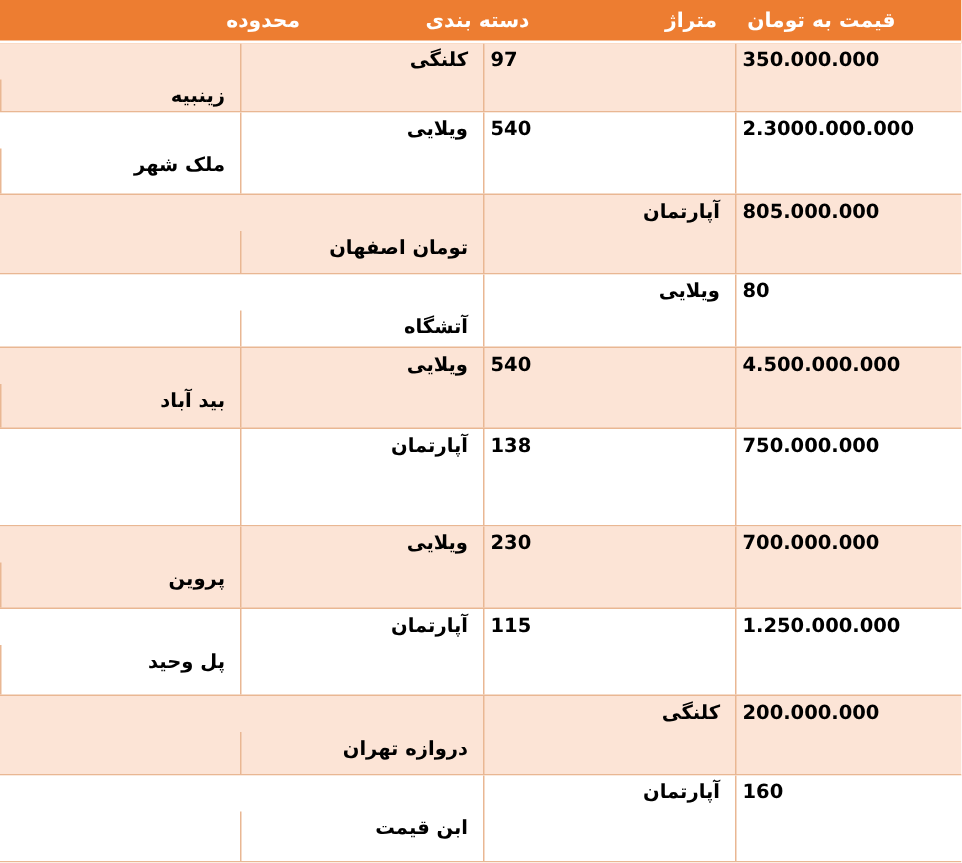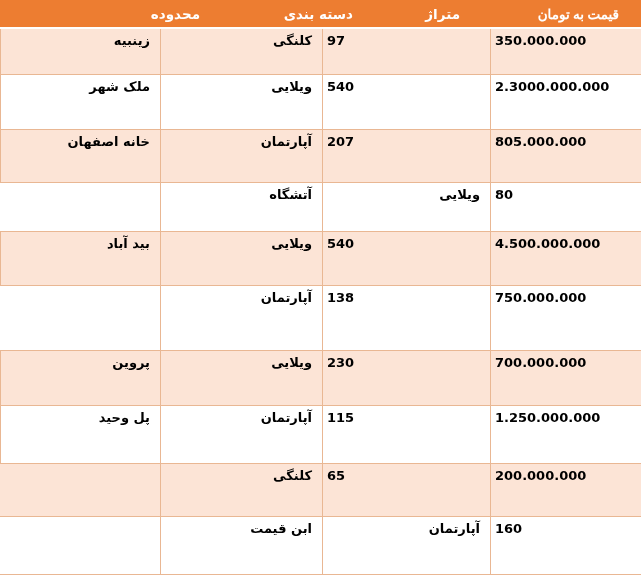--- a/index.html
+++ b/index.html
@@ -24,22 +24,22 @@
   }
   .header .hlabel{
     position:absolute;
     top:50%;
     transform:translateY(-50%);
     color:var(--header-text,#ffffff);
     font-weight:bold;
     font-size:13.5px;
     white-space:nowrap;
   }
-  .h-price{right:22px;font-family:Liberation Serif, serif;}
-  .h-size{right:181px;}
+  .h-price{right:44px;}
+  .h-size{right:163px;}
   .h-category{right:288px;}
   .h-area{right:441px;}
 
   .row{
     display:grid;
     
     grid-template-columns:151px 168px 162px 160px;
     box-sizing:border-box;
     border-bottom:1px solid var(--border,#E9B793);
   }
@@ -53,21 +53,21 @@
     direction:rtl;
     padding:4px 10px 0 4px;
     font-weight:bold;
     font-size:13px;
     color:var(--text,#000);
     overflow:hidden;
     white-space:nowrap;
   }
   
   .cell{border-left:1px solid var(--border,#E9B793);}
-  .cell.c-area{border-left:1px solid var(--border,#E9B793);} 
+  .cell.c-area{border-left:1px solid var(--border,#E9B793);margin-top:24px;} 
   .cell.c-size, .cell.c-price{direction:ltr; text-align:left;}
 </style>
 </head>
 <body style="--header-bg: #ED7D31; --header-text: #FFFFFF; --band-odd: #FCE4D6; --band-even: #FFFFFF; --border: #E9B793; --text: #000000;">
 
 <div class="table">
   <div class="header">
     <span class="hlabel h-price">قیمت به تومان</span>
     <span class="hlabel h-size">متراژ</span>
     <span class="hlabel h-category">دسته بندی</span>
@@ -81,23 +81,22 @@
     <div class="cell c-area">زینبیه</div>
   </div>
       <div class="row band-even" style="height: 55px;">
     <div class="cell c-price">2.3000.000.000</div>
     <div class="cell c-size">540</div>
     <div class="cell c-category">ویلایی</div>
     <div class="cell c-area">ملک شهر</div>
   </div>
       <div class="row band-odd" style="height: 53px;">
     <div class="cell c-price">805.000.000</div>
-    <div class="cell c-size">207</div>
     <div class="cell c-category">آپارتمان</div>
-    <div class="cell c-area">خانه اصفهان</div>
+    <div class="cell c-area">تومان اصفهان</div>
   </div>
       <div class="row band-even" style="height: 49px;">
     <div class="cell c-size">80</div>
     <div class="cell c-category">ویلایی</div>
     <div class="cell c-area">آتشگاه</div>
   </div>
       <div class="row band-odd" style="height: 54px;">
     <div class="cell c-price">4.500.000.000</div>
     <div class="cell c-size">540</div>
     <div class="cell c-category">ویلایی</div>
@@ -115,22 +114,22 @@
     <div class="cell c-area">پروین</div>
   </div>
       <div class="row band-even" style="height: 58px;">
     <div class="cell c-price">1.250.000.000</div>
     <div class="cell c-size">115</div>
     <div class="cell c-category">آپارتمان</div>
     <div class="cell c-area">پل وحید</div>
   </div>
       <div class="row band-odd" style="height: 53px;">
     <div class="cell c-price">200.000.000</div>
-    <div class="cell c-size">65</div>
     <div class="cell c-category">کلنگی</div>
+    <div class="cell c-area">دروازه تهران</div>
   </div>
       <div class="row band-even" style="height: 58px;">
     <div class="cell c-size">160</div>
     <div class="cell c-category">آپارتمان</div>
     <div class="cell c-area">ابن قیمت</div>
   </div>
     </div>
 </div>
 
 </body></html>

